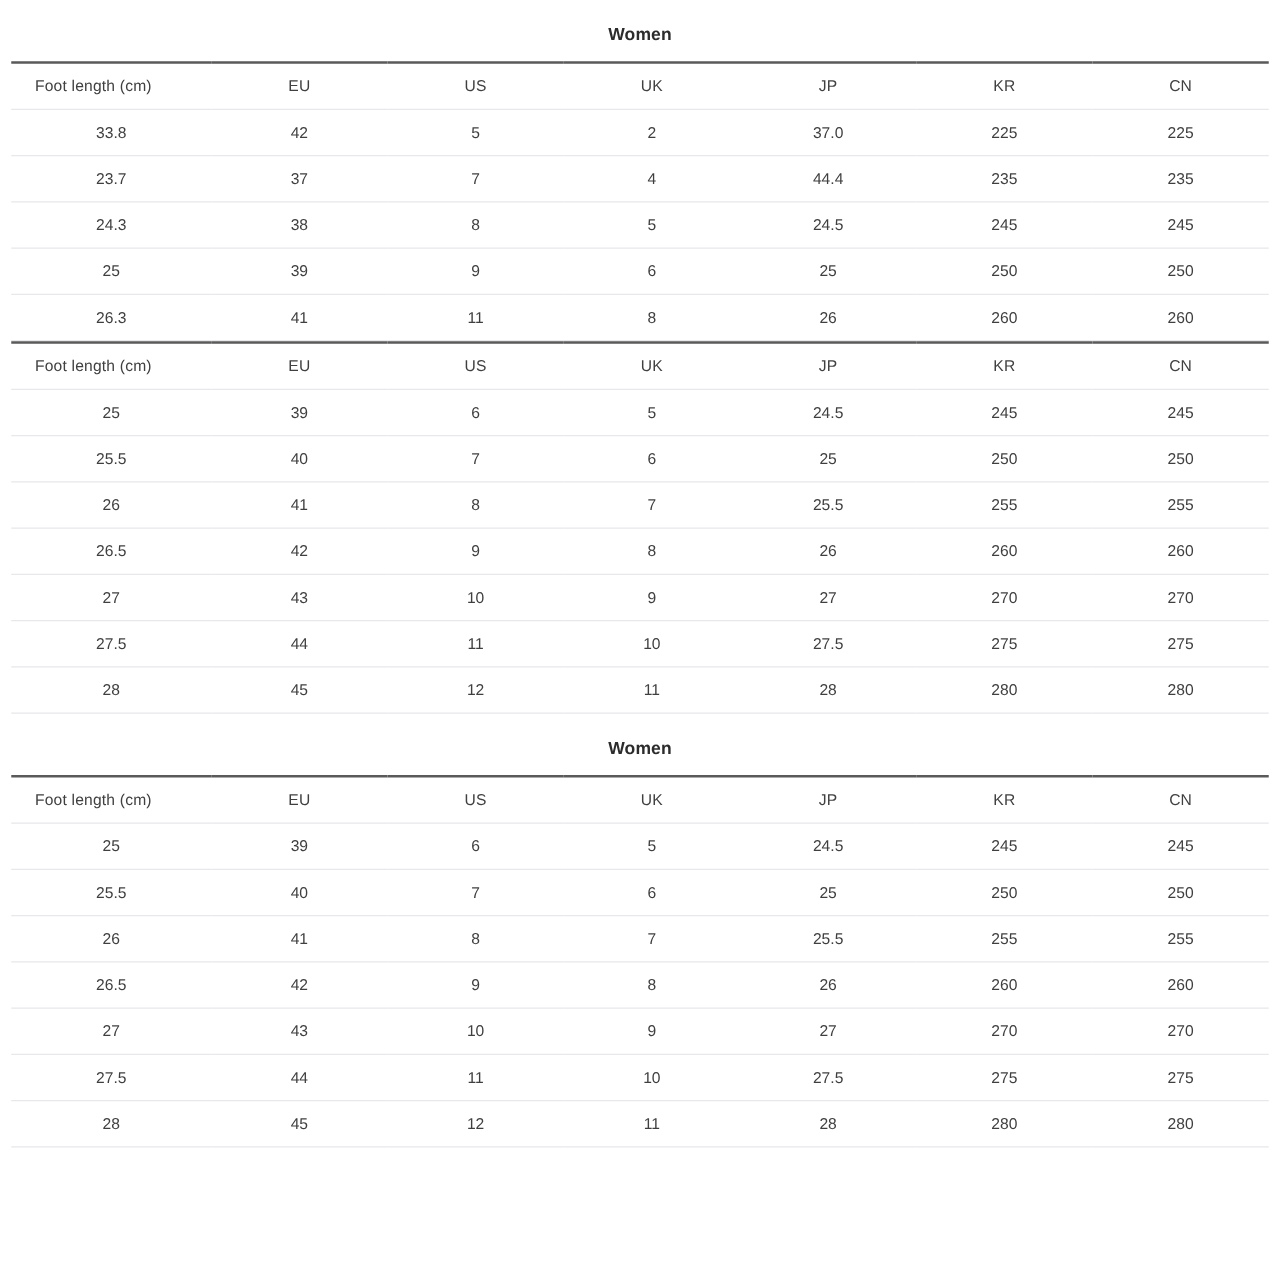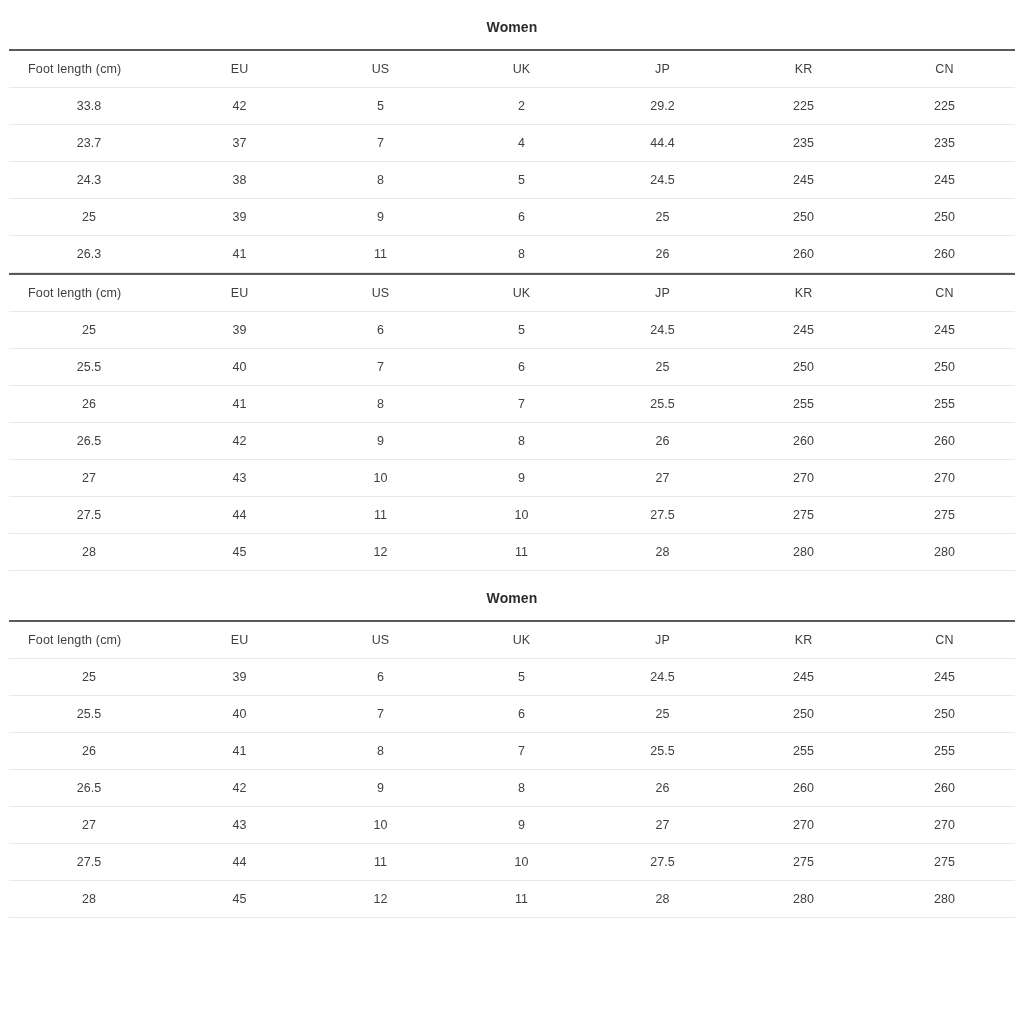--- a/index.html
+++ b/index.html
@@ -91,21 +91,21 @@
               <th>KR</th>
               <th>CN</th>
             </tr>
           </thead>
           <tbody>
             <tr>
               <td>33.8</td>
               <td>42</td>
               <td>5</td>
               <td>2</td>
-              <td>29.2</td>
+              <td>37.0</td>
               <td>225</td>
               <td>225</td>
             </tr>
             <tr>
               <td>23.7</td>
               <td>37</td>
               <td>7</td>
               <td>4</td>
               <td>44.4</td>
               <td>235</td>

